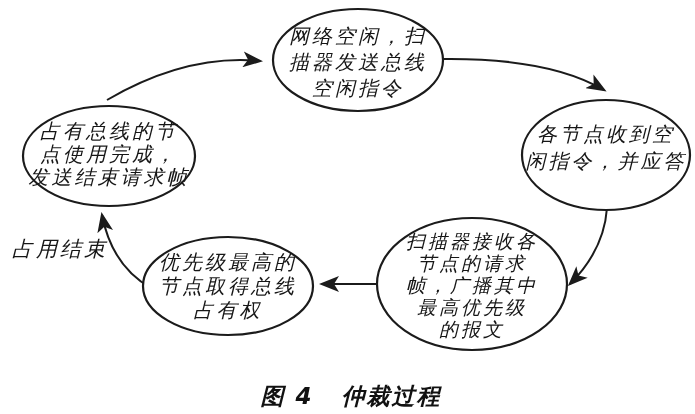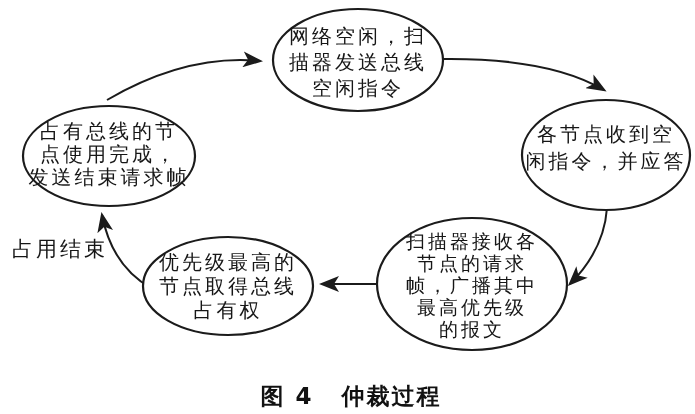--- a/index.html
+++ b/index.html
@@ -7,20 +7,21 @@
     padding: 0;
     background: #ffffff;
   }
   .figure-wrap {
     position: relative;
     width: 695px;
     height: 414px;
     background: #ffffff;
     font-family: "DejaVu Sans", sans-serif;
     overflow: hidden;
+    font-style: italic;
   }
   svg { display: block; }
   .node-ellipse {
     fill: #ffffff;
     stroke: #1b1b1b;
     stroke-width: 2.2;
   }
   .edge {
     fill: none;
     stroke: #1b1b1b;

